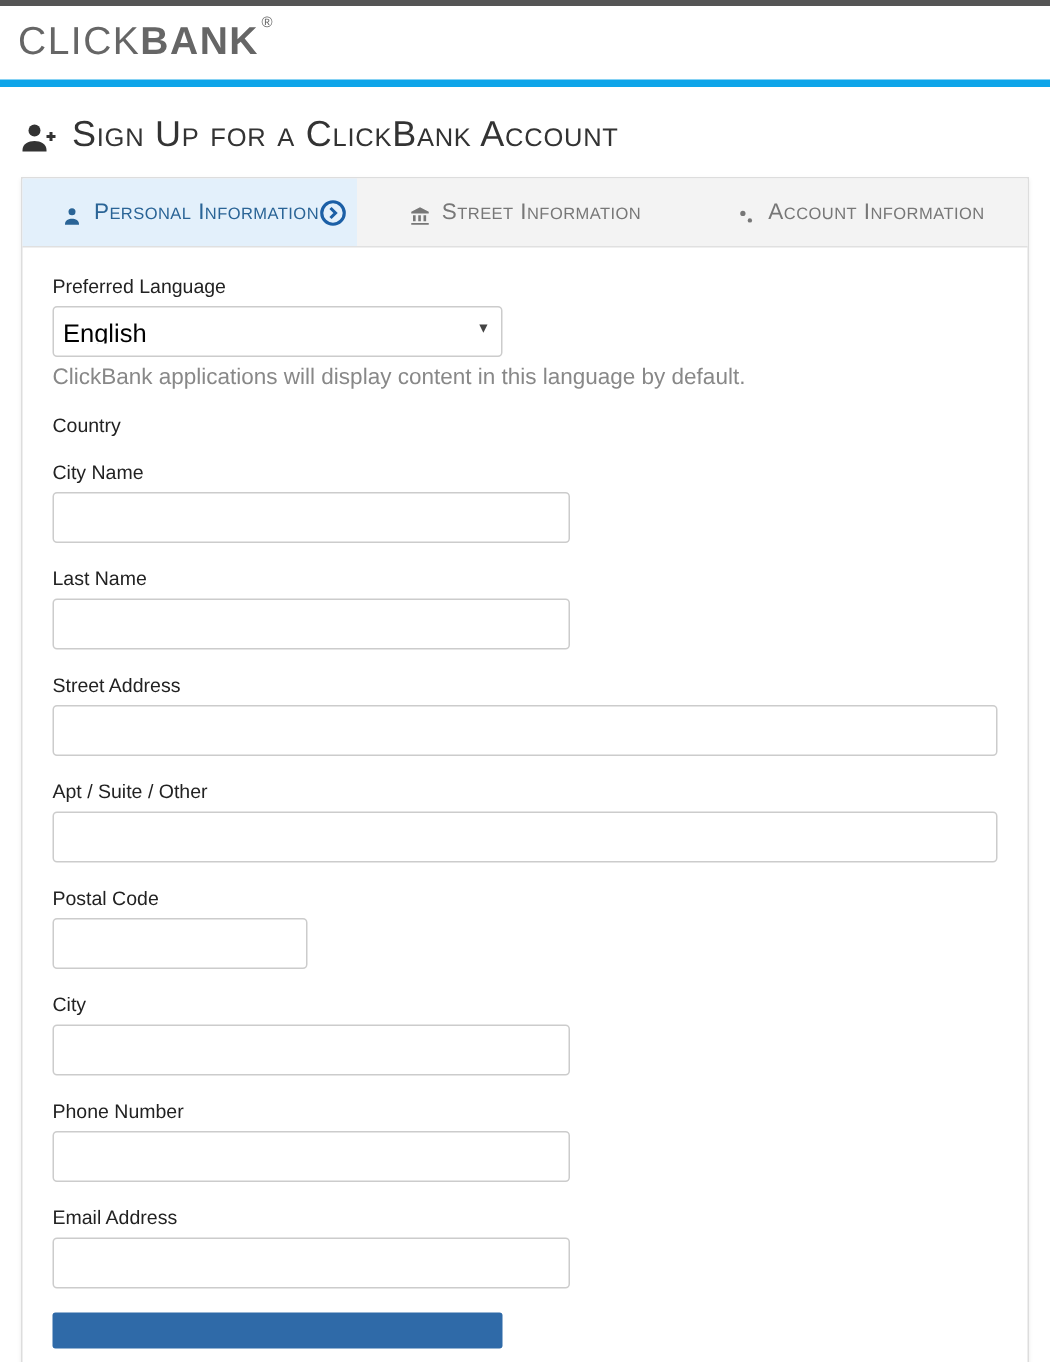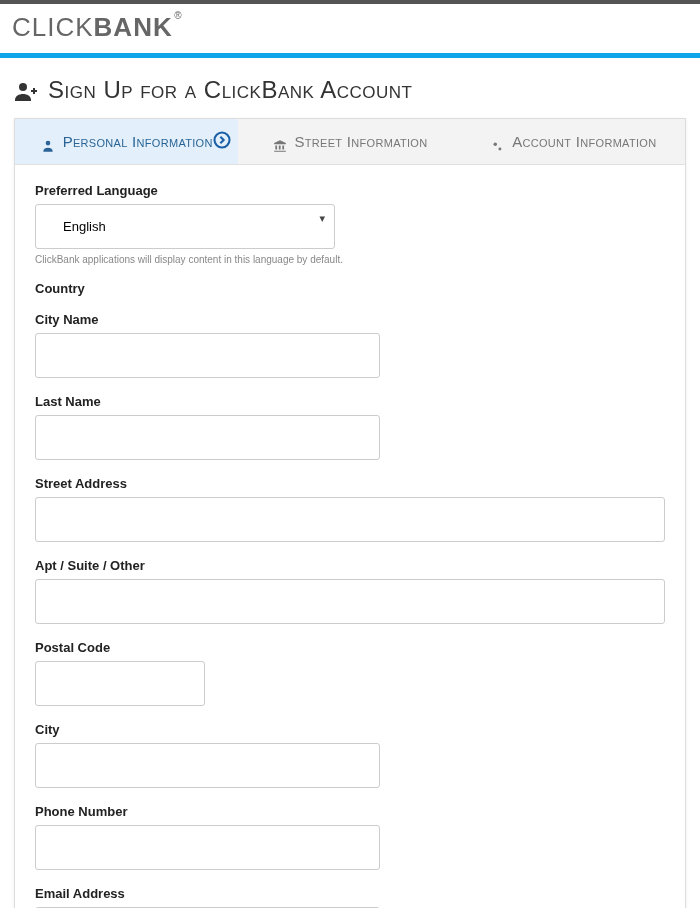--- a/index.html
+++ b/index.html
@@ -8,33 +8,33 @@
     .header { padding: 8px 12px 10px; border-bottom: 5px solid #0ea5e9; }
     .logo { font-size: 26px; font-weight: 400; letter-spacing: 1px; color: #666; position: relative; display: inline-block; }
     .logo .click { font-weight: 300; }
     .logo .bank { font-weight: 600; }
     .logo .reg { font-size: 10px; position: absolute; top: -2px; right: -10px; }
     .page-title-wrap { padding: 18px 14px 14px; display: flex; align-items: flex-end; gap: 10px; }
     .page-title-icon { width: 24px; height: 24px; }
     .page-title { font-size: 24px; font-variant: small-caps; color: #333; font-weight: 400; letter-spacing: 0.5px; }
     .card { margin: 0 14px 18px; border: 1px solid #ddd; box-shadow: 0 1px 3px rgba(0,0,0,0.08); background: #fff; }
     .tabs { display: flex; border-bottom: 1px solid #e0e0e0; }
-    .tab { flex: 1; padding: 14px 10px; text-align: center; font-variant: small-caps; font-size: 15px; letter-spacing: 0.3px; background: #f3f3f3; color: #777; cursor: pointer; display: flex; align-items: flex-end; justify-content: center; gap: 8px; position: relative; }
+    .tab { flex: 1; padding: 14px 10px; text-align: center; font-variant: small-caps; font-size: 15px; letter-spacing: 0.3px; background: #f3f3f3; color: #777; cursor: pointer; display: flex; align-items: center; justify-content: center; gap: 8px; position: relative; }
     .tab.active { background: #e3f0fb; color: #2a6496; }
     .tab .arrow-icon { position: absolute; right: 6px; width: 20px; height: 20px; }
     .tab-icon { width: 14px; height: 14px; display: inline-block; }
     .form-body { padding: 18px 20px 24px; }
     .form-group { margin-bottom: 16px; }
-    .form-label { font-weight: bold; font-size: 13px; color: #222; display: block; margin-bottom: 6px; }
-    .form-select, .form-input { width: 100%; padding: 8px 27px; border: 1px solid #ccc; border-radius: 3px; font-size: 13px; background: #fff; height: 45px; }
+    .form-label { font-weight: normal; font-size: 13px; color: #222; display: block; margin-bottom: 6px; }
+    .form-select, .form-input { width: 100%; padding: 8px 6px; border: 1px solid #ccc; border-radius: 3px; font-size: 17px; background: #fff; height: 34px; }
     .form-select { appearance: none; background-image: none; position: relative; }
     .select-wrap { position: relative; }
     .select-wrap::after { content: "▾"; position: absolute; right: 10px; top: 8px; color: #444; font-size: 11px; pointer-events: none; }
     .select-wrap.disabled .form-select { color: #999; background: #fafafa; }
-    .help-text { font-size: 10px; color: #888; margin-top: 5px; }
+    .help-text { font-size: 15px; color: #888; margin-top: 5px; }
     .w-300 { max-width: 300px; }
     .w-340 { max-width: 345px; }
     .w-170 { max-width: 170px; }
     .btn-primary { background: #2f6aa8; color: #fff; border: none; padding: 12px 40px; font-size: 17px; font-variant: small-caps; letter-spacing: 0.5px; border-radius: 2px; cursor: pointer; display: flex; align-items: center; gap: 10px; min-width: 300px; justify-content: center; }
     svg { display: inline-block; vertical-align: middle; }
   </style>
 </head>
 <body>
 
 <div class="top-bar"></div>

